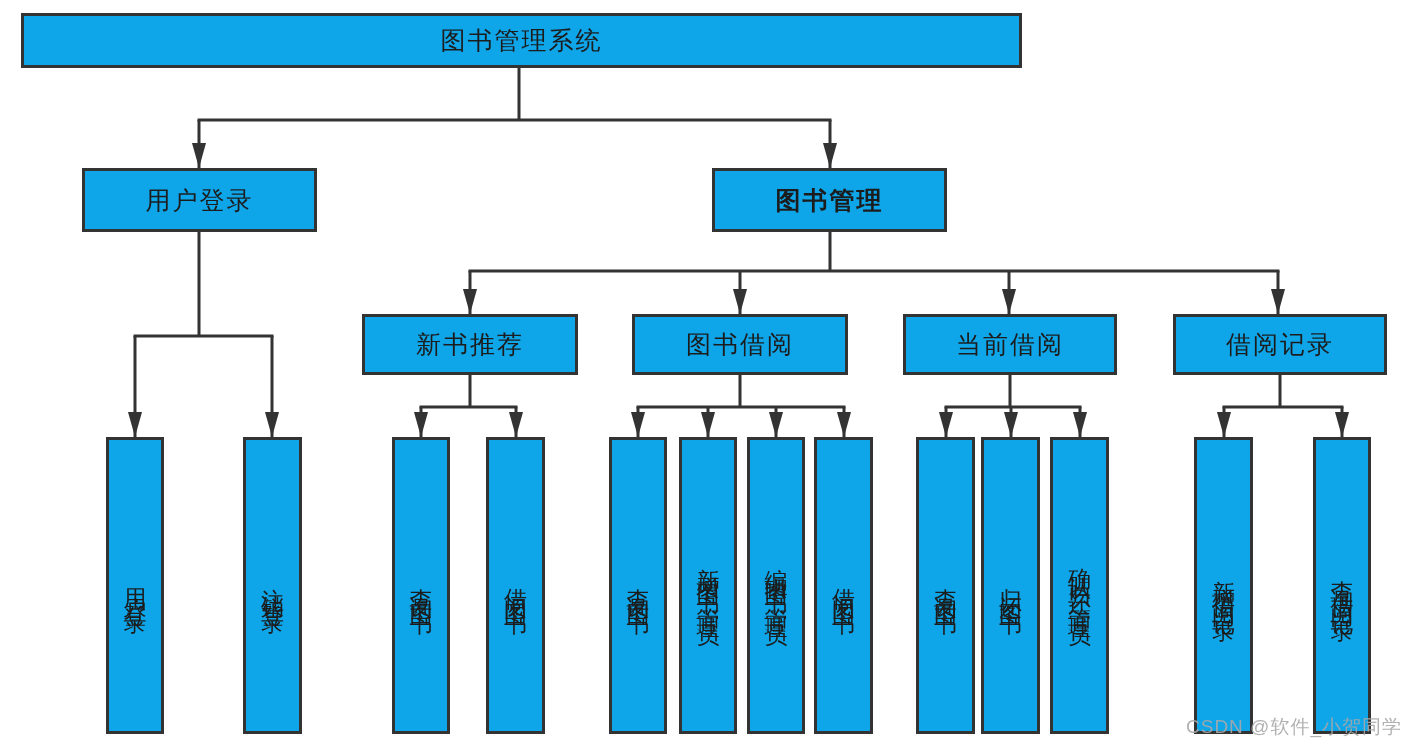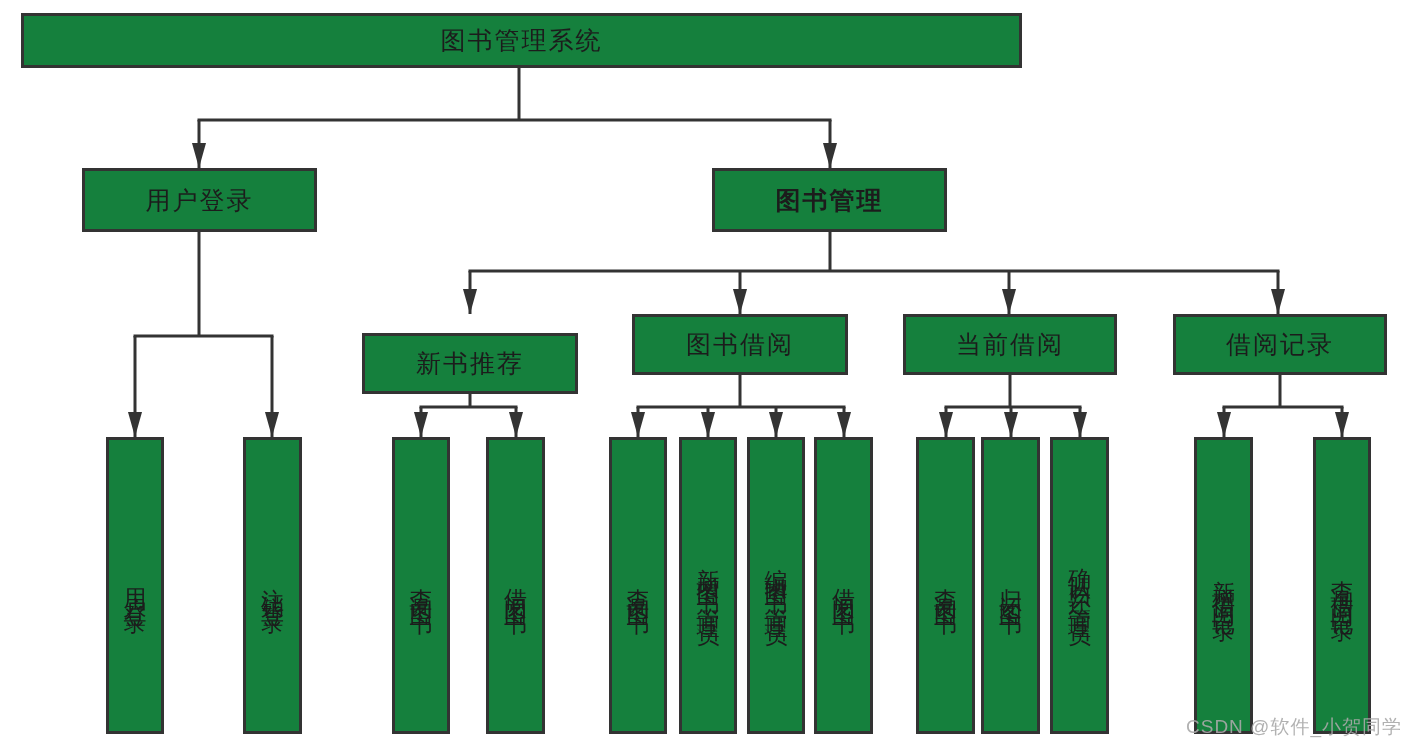--- a/index.html
+++ b/index.html
@@ -18,21 +18,21 @@
   #connectors {
     position: absolute;
     left: 0; top: 0;
     width: 1405px;
     height: 747px;
   }
   .node {
     position: absolute;
     box-sizing: border-box;
     border: 3px solid #333333;
-    background: #15803d;
+    background: #0ea5e9;
     display: flex;
     align-items: center;
     justify-content: center;
     color: #1c1c1c;
     font-size: 25px;
     letter-spacing: 2px;
     text-align: center;
     line-height: 1;
   }
   .node.leaf {
@@ -109,21 +109,21 @@
       <line x1="1224" y1="407" x2="1224" y2="437" marker-end="url(#arw)"></line>
       <line x1="1342" y1="407" x2="1342" y2="437" marker-end="url(#arw)"></line>
     </g>
   </svg>
 
   <div class="node" style="left:21px; top:13px; width:1001px; height:55px;">图书管理系统</div>
 
   <div class="node" style="left:82px; top:168px; width:235px; height:64px;">用户登录</div>
   <div class="node" style="left:712px; top:168px; width:235px; height:64px;font-weight:bold;">图书管理</div>
 
-  <div class="node" style="left:362px; top:314px; width:216px; height:61px;margin-top:19px;">新书推荐</div>
+  <div class="node" style="left:362px; top:314px; width:216px; height:61px;">新书推荐</div>
   <div class="node" style="left:903px; top:314px; width:214px; height:61px;">当前借阅</div>
   <div class="node" style="left:632px; top:314px; width:216px; height:61px;">图书借阅</div>
   <div class="node" style="left:1173px; top:314px; width:214px; height:61px;">借阅记录</div>
 
   <div class="node leaf" style="left:106px; top:437px; width:58px; height:297px;">用户登录</div>
   <div class="node leaf" style="left:243px; top:437px; width:59px; height:297px;">注销登录</div>
 
   <div class="node leaf" style="left:392px; top:437px; width:58px; height:297px;">查询图书</div>
   <div class="node leaf" style="left:486px; top:437px; width:59px; height:297px;">借阅图书</div>
 

